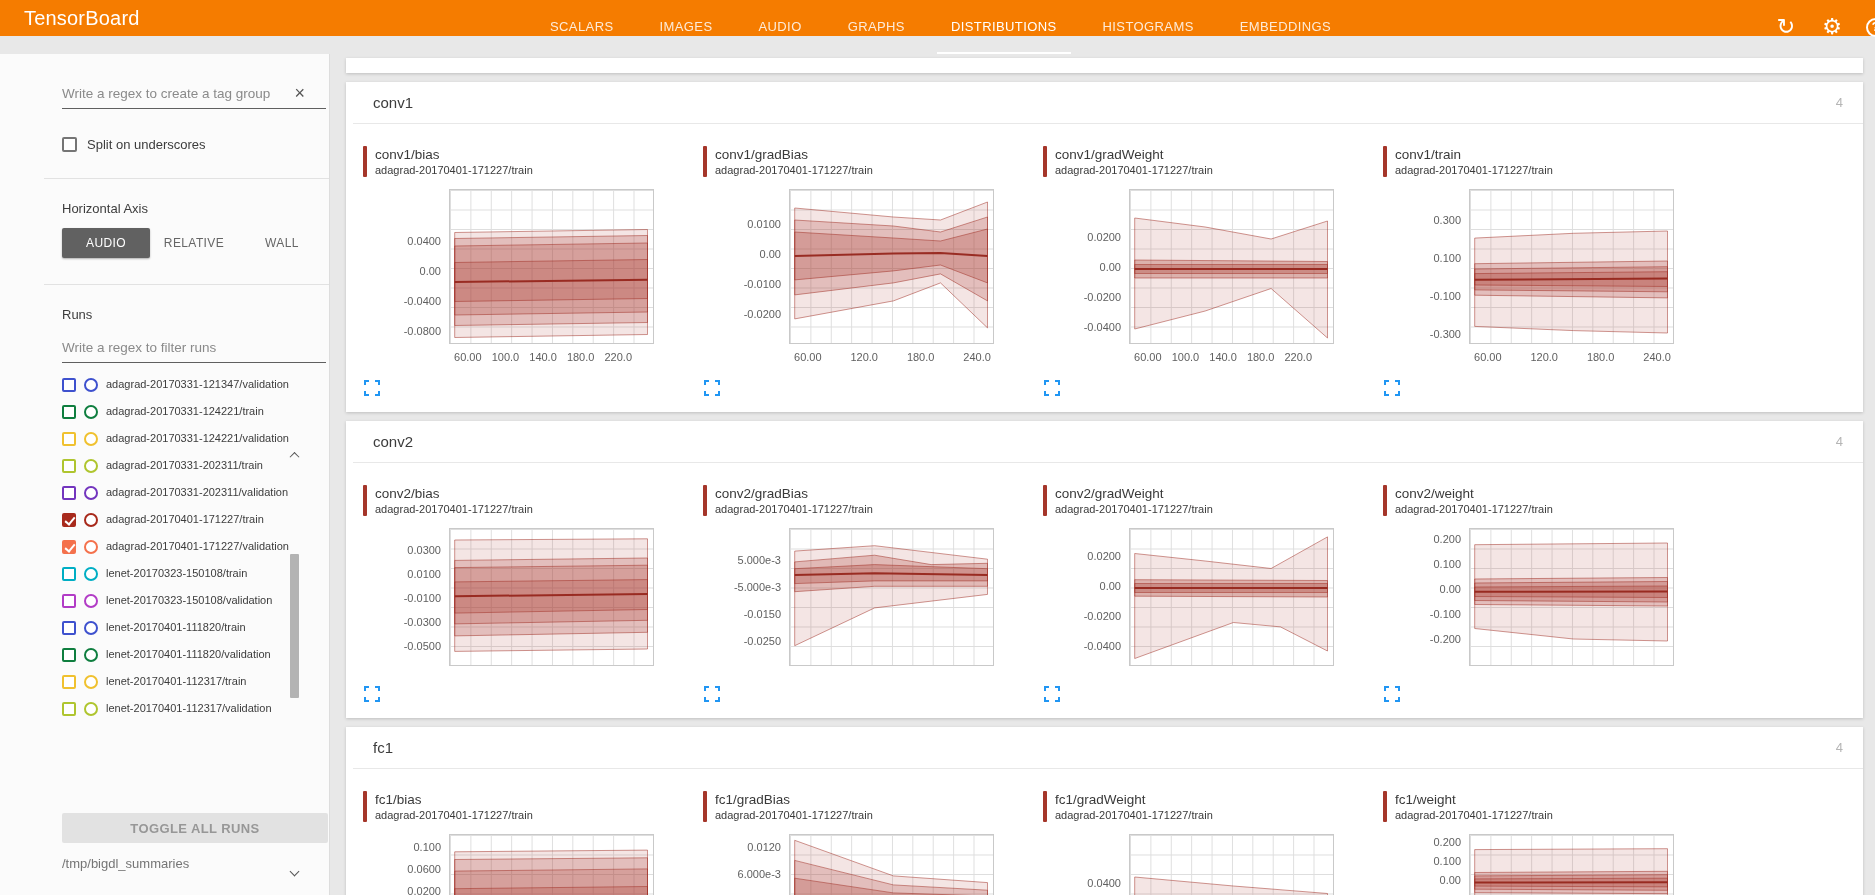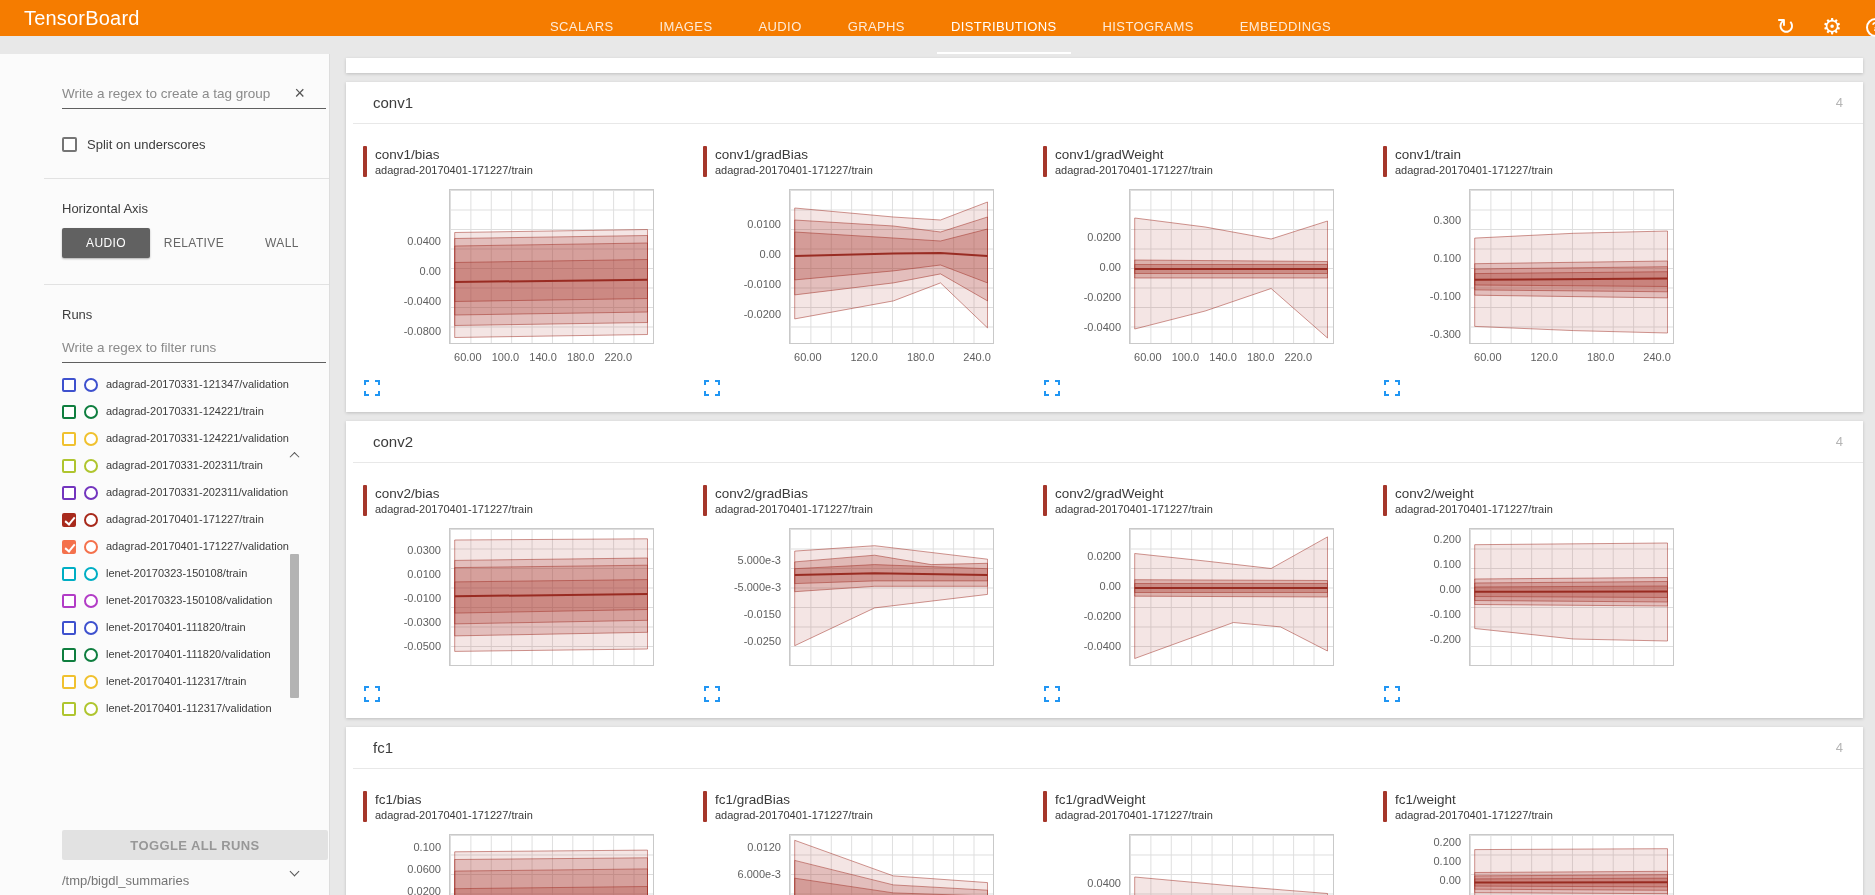--- a/index.html
+++ b/index.html
@@ -63,21 +63,21 @@
   .run-radio { width:14px; height:14px; border-radius:50%; border:2px solid; flex:none; background:#fff; }
   .run-label { font-size:11px; color:#3c3c3c; line-height:17px; width:212px; word-break:break-word; }
   
   .runs-scrollbar { position:absolute; right:28px; top:4px; bottom:8px; width:12px; }
   .scroll-arrow { position:absolute; left:2px; width:8px; height:8px; cursor:pointer; }
   .scroll-arrow span { display:block; width:7px; height:7px; border:solid #555; border-width:0 1.6px 1.6px 0; }
   .arrow-up { top:0; } .arrow-up span { transform:rotate(-135deg) translate(-1px,-1px); }
   .arrow-down { bottom:0; } .arrow-down span { transform:rotate(45deg); }
   .scroll-thumb { position:absolute; left:1px; width:9px; top:24%; height:34%; background:#b3b3b3; border-radius:1px; cursor:grab; }
   .toggle-btn {
-    display:block; margin:27px 0 0 18px; width:266px; height:30px; border:none; border-radius:2px;
+    display:block; margin:10px 0 0 18px; width:266px; height:30px; border:none; border-radius:2px;
     background:#e2e2e2; color:#979797; font-size:13px; font-weight:bold; letter-spacing:.4px; cursor:pointer;
     font-family:"Liberation Sans", sans-serif;
   }
   .log-dir { margin:13px 0 0 18px; font-size:13px; color:#757575; }
   
   .main { position:absolute; left:330px; top:54px; right:0; bottom:0; }
   .card { background:#fff; box-shadow:0 1px 3px rgba(0,0,0,.18);padding-left:7px; }
   .sliver { height:15px; margin:4px 12px 0 16px; }
   .section-card { margin:9px 12px 0 16px; }
   .section-header {

